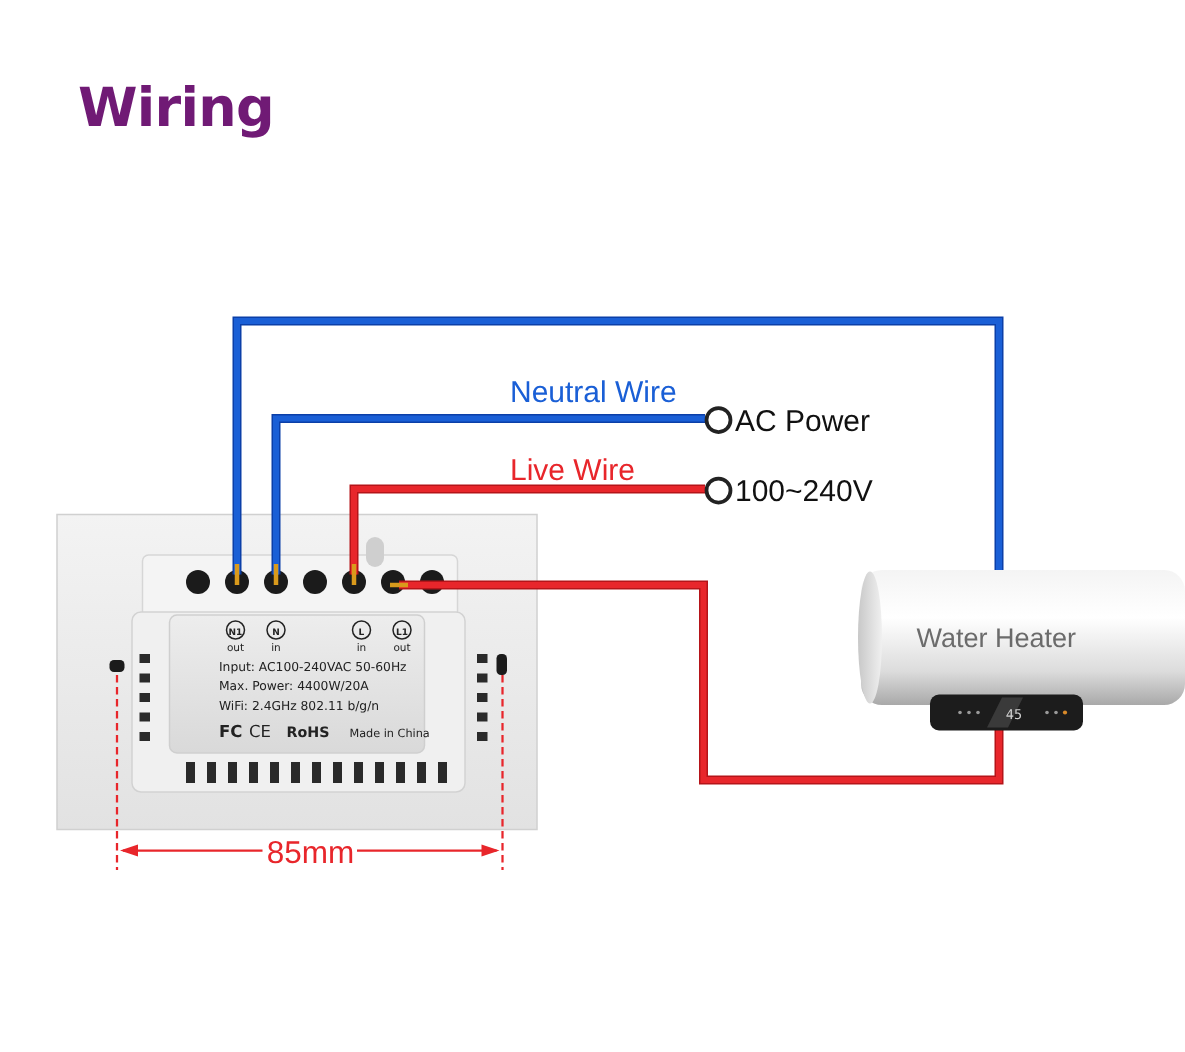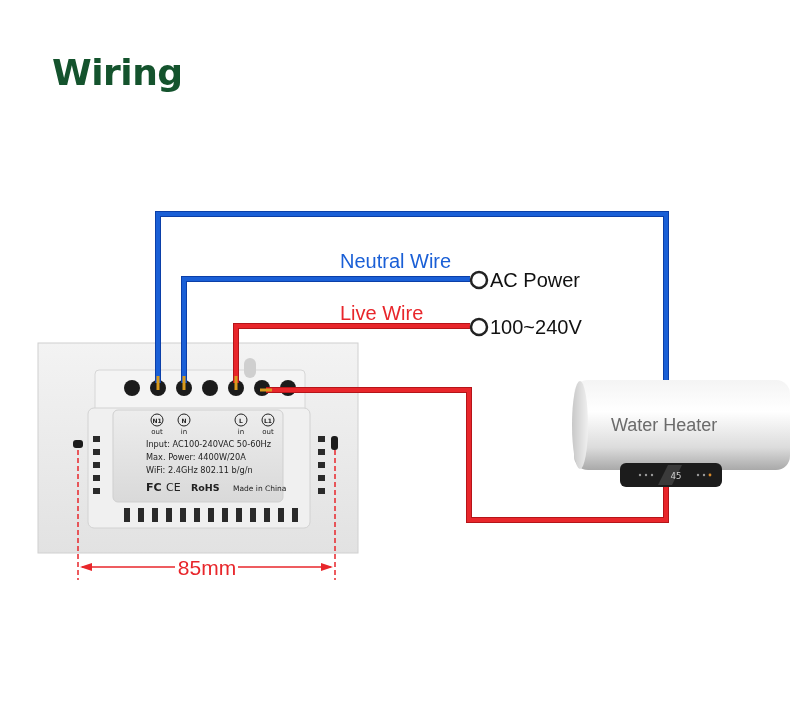--- a/index.html
+++ b/index.html
@@ -1,17 +1,17 @@
 <!DOCTYPE html>
 <html><head>
 <meta charset="utf-8">
 <style>
   html, body { margin:0; padding:0; background:#ffffff; }
   body { width:790px; height:701px; position:relative; overflow:hidden; font-family:"Liberation Sans", sans-serif; }
-  .title { position:absolute; left:52px; top:52px; font-family:"DejaVu Sans", sans-serif; font-weight:bold; font-size:36px; color:#14532d; letter-spacing:-0.5px; }
+  .title { position:absolute; left:52px; top:52px; font-family:"DejaVu Sans", sans-serif; font-weight:bold; font-size:36px; color:#701a75; letter-spacing:-0.5px; }
   svg.diagram { position:absolute; left:0; top:0; }
   .lbl { font-family:"Liberation Sans", sans-serif; }
 </style>
 </head>
 <body>
 
 <div class="title">Wiring</div>
 
 <svg class="diagram" width="790" height="701" viewBox="0 0 790 701">
   <defs>

